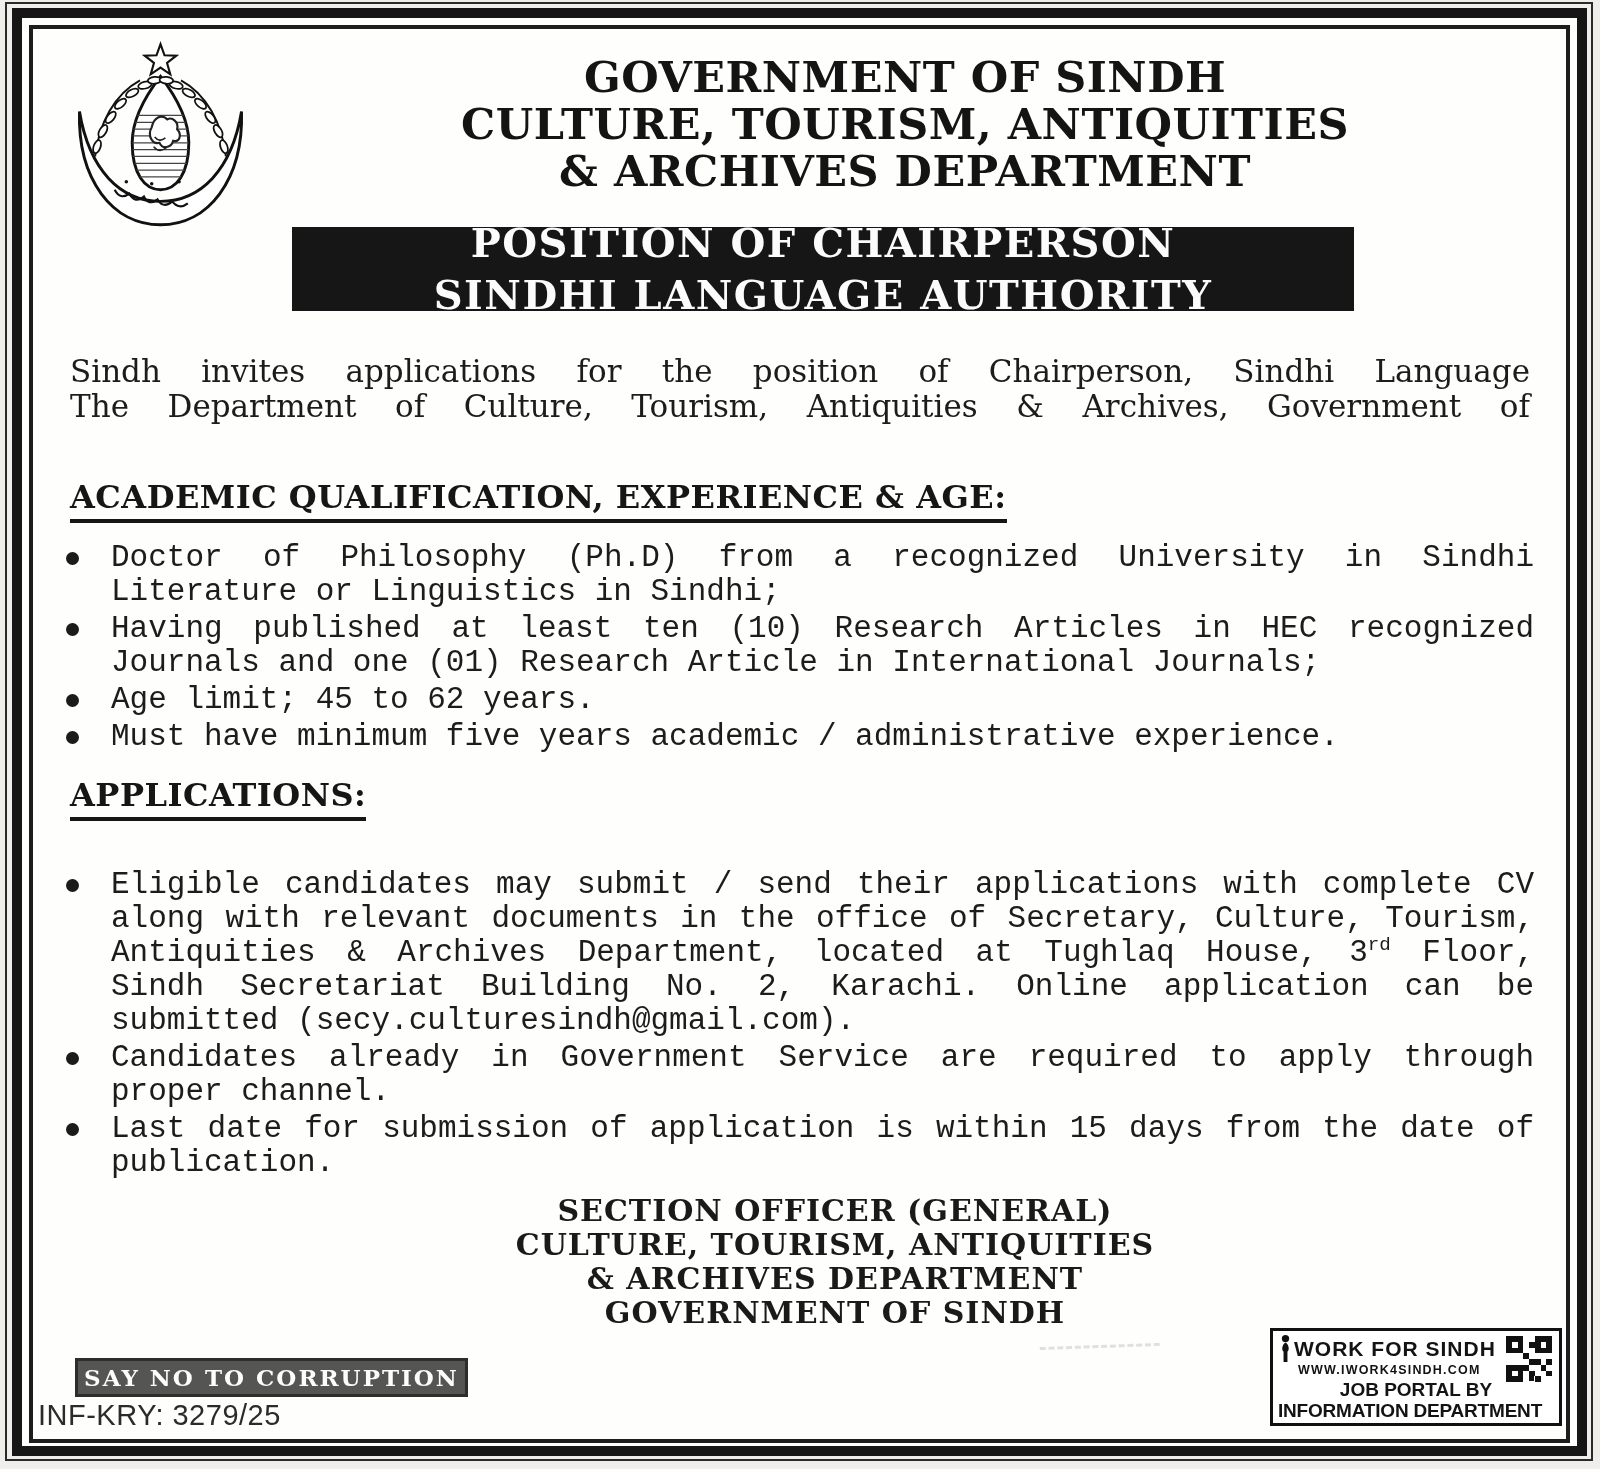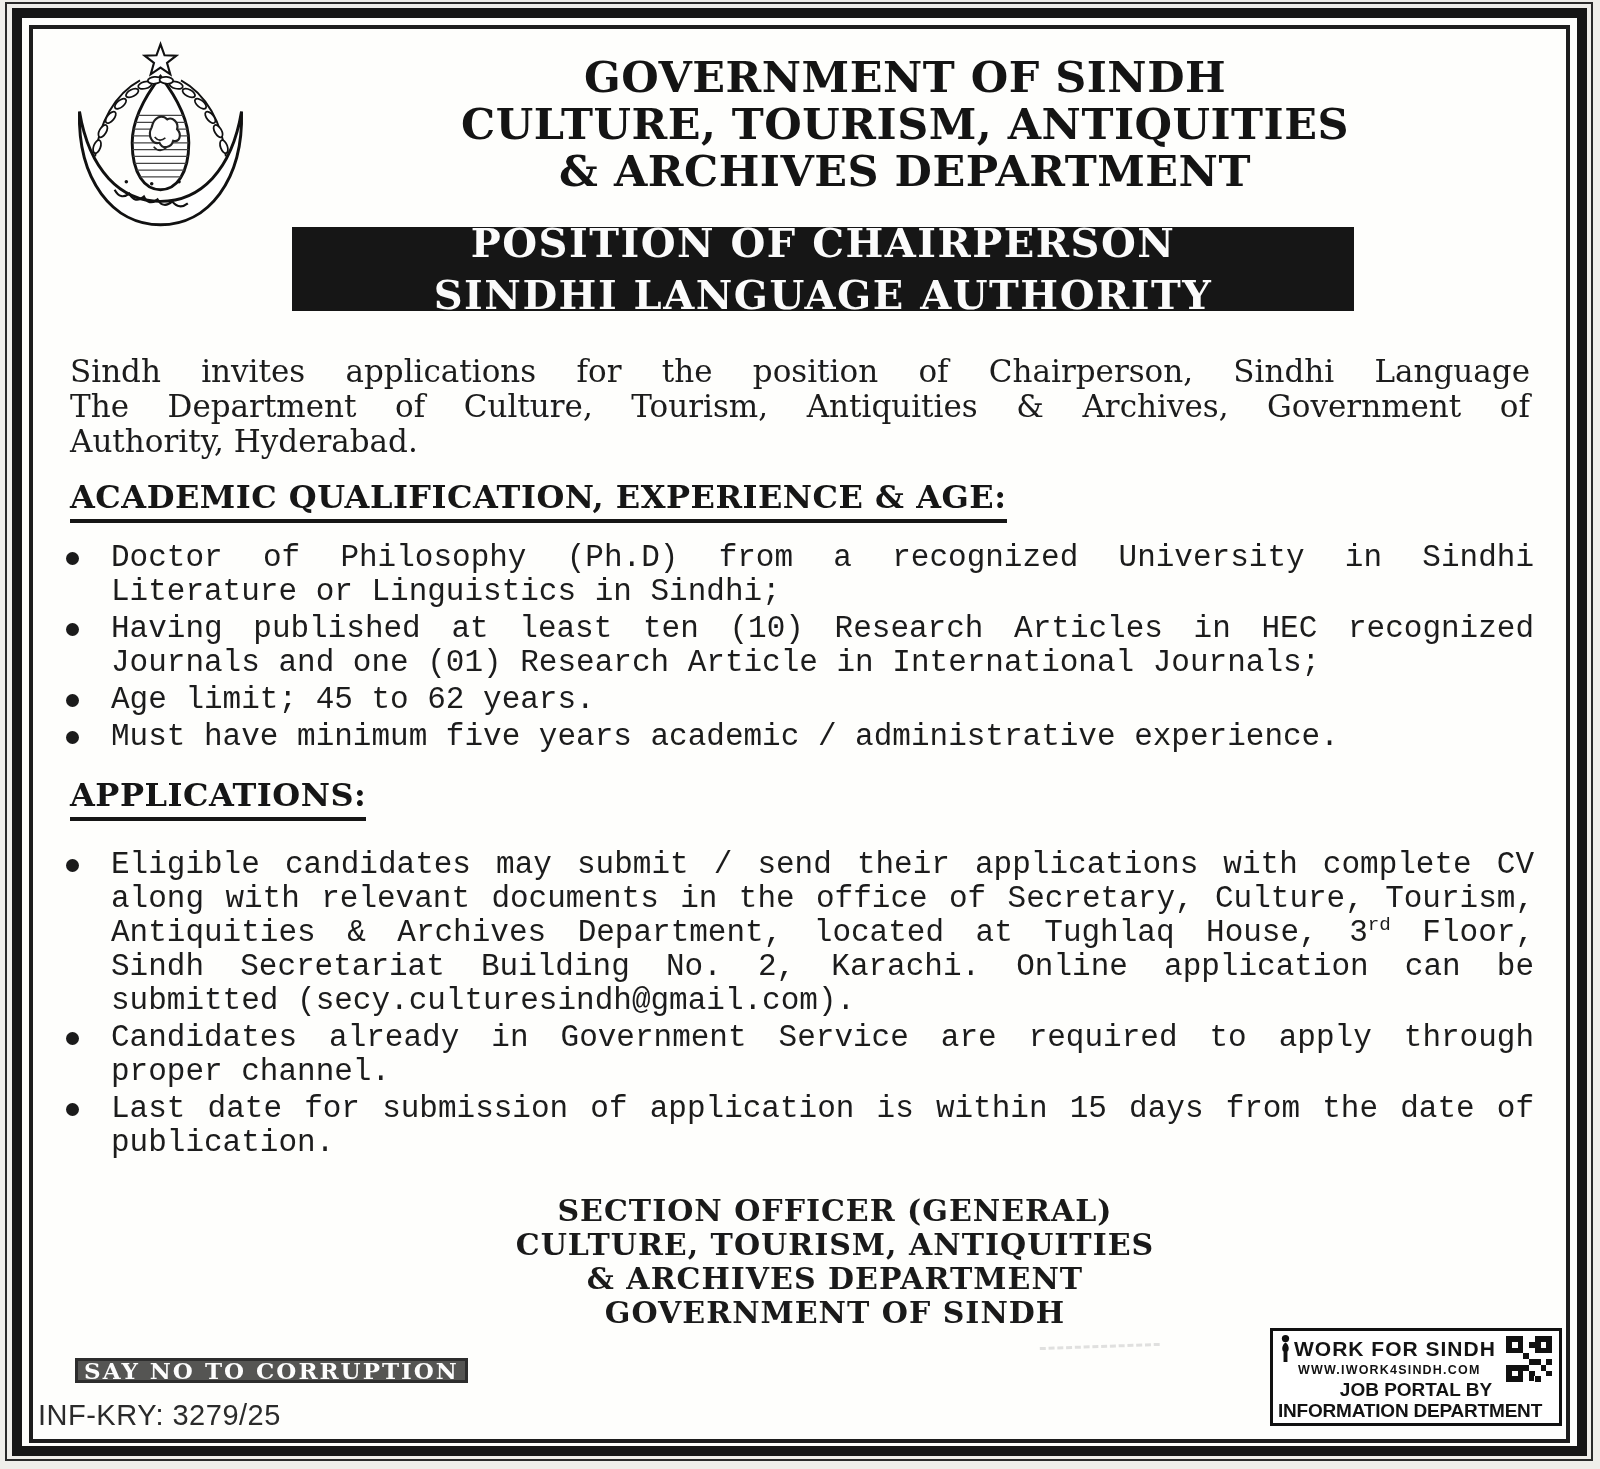--- a/index.html
+++ b/index.html
@@ -28,32 +28,32 @@
   
   .intro{position:absolute;left:70px;top:354px;width:1460px;font-size:31px;line-height:35px;}
   .j{text-align:justify;text-align-last:justify;}
   .sec-h{position:absolute;left:70px;font-size:32px;font-weight:bold;letter-spacing:.5px;color:#161616;}
   .sec-h .ul{display:inline-block;border-bottom:4px solid #161616;padding-bottom:3px;}
   .h-acad{top:478px;}
   .h-apps{top:776px;}
 
   .blist{position:absolute;left:66px;width:1468px;font-size:31px;line-height:34px;}
   .l-acad{top:541px;}
-  .l-apps{top:848px;}
+  .l-apps{top:868px;}
   .li{display:flex;margin-bottom:3px;font-family:Liberation Mono, monospace;}
   .dot{flex:0 0 13px;width:13px;height:13px;border-radius:50%;background:#1b1b1b;margin:11px 32px 0 0;}
   .li-body{flex:1;min-width:0;}
   .sup{vertical-align:super;font-size:0.62em;line-height:0;}
 
   
   .sig{position:absolute;left:70px;top:1194px;width:1530px;text-align:center;
        font-weight:bold;font-size:30px;line-height:34px;letter-spacing:1px;color:#1a1a1a;}
 
   
-  .corruption{position:absolute;left:75px;top:1358px;width:393px;height:25px;background:#555553;
+  .corruption{position:absolute;left:75px;top:1358px;width:393px;height:39px;background:#555553;
               border:3px solid #2d2d2d;display:flex;align-items:center;justify-content:center;
               color:#fdfdfd;font-weight:bold;font-size:23px;letter-spacing:2px;box-sizing:border-box;}
   .ref{position:absolute;left:38px;top:1399px;font-family:"Liberation Sans",sans-serif;
        font-size:29px;color:#2b2b2b;letter-spacing:.5px;}
 
   .wfs{position:absolute;left:1270px;top:1328px;width:292px;height:98px;background:#fff;
        border:3px solid #111;box-sizing:border-box;font-family:"Liberation Sans",sans-serif;
        color:#131313;padding:3px 5px 0 5px;}
   .wfs-row{position:relative;display:flex;align-items:center;}
   .wfs-person{width:13px;height:30px;margin:0 2px 0 1px;flex:0 0 auto;}
@@ -134,21 +134,20 @@
   </div>
 
   <div class="banner">
     <div>POSITION OF CHAIRPERSON</div>
     <div>SINDHI LANGUAGE AUTHORITY</div>
   </div>
 
   <div class="intro">
     <div class="j">Sindh invites applications for the position of Chairperson, Sindhi Language</div>
     <div class="j">The Department of Culture, Tourism, Antiquities &amp; Archives, Government of</div>
-    <div>Authority, Hyderabad.</div>
   </div>
 
   <div class="sec-h h-acad">
     <span class="ul">ACADEMIC QUALIFICATION, EXPERIENCE &amp; AGE:</span>
   </div>
   <div class="blist l-acad">
     <div class="li">
       <span class="dot"></span>
       <div class="li-body">
         <div class="j">Doctor of Philosophy (Ph.D) from a recognized University in Sindhi</div>

